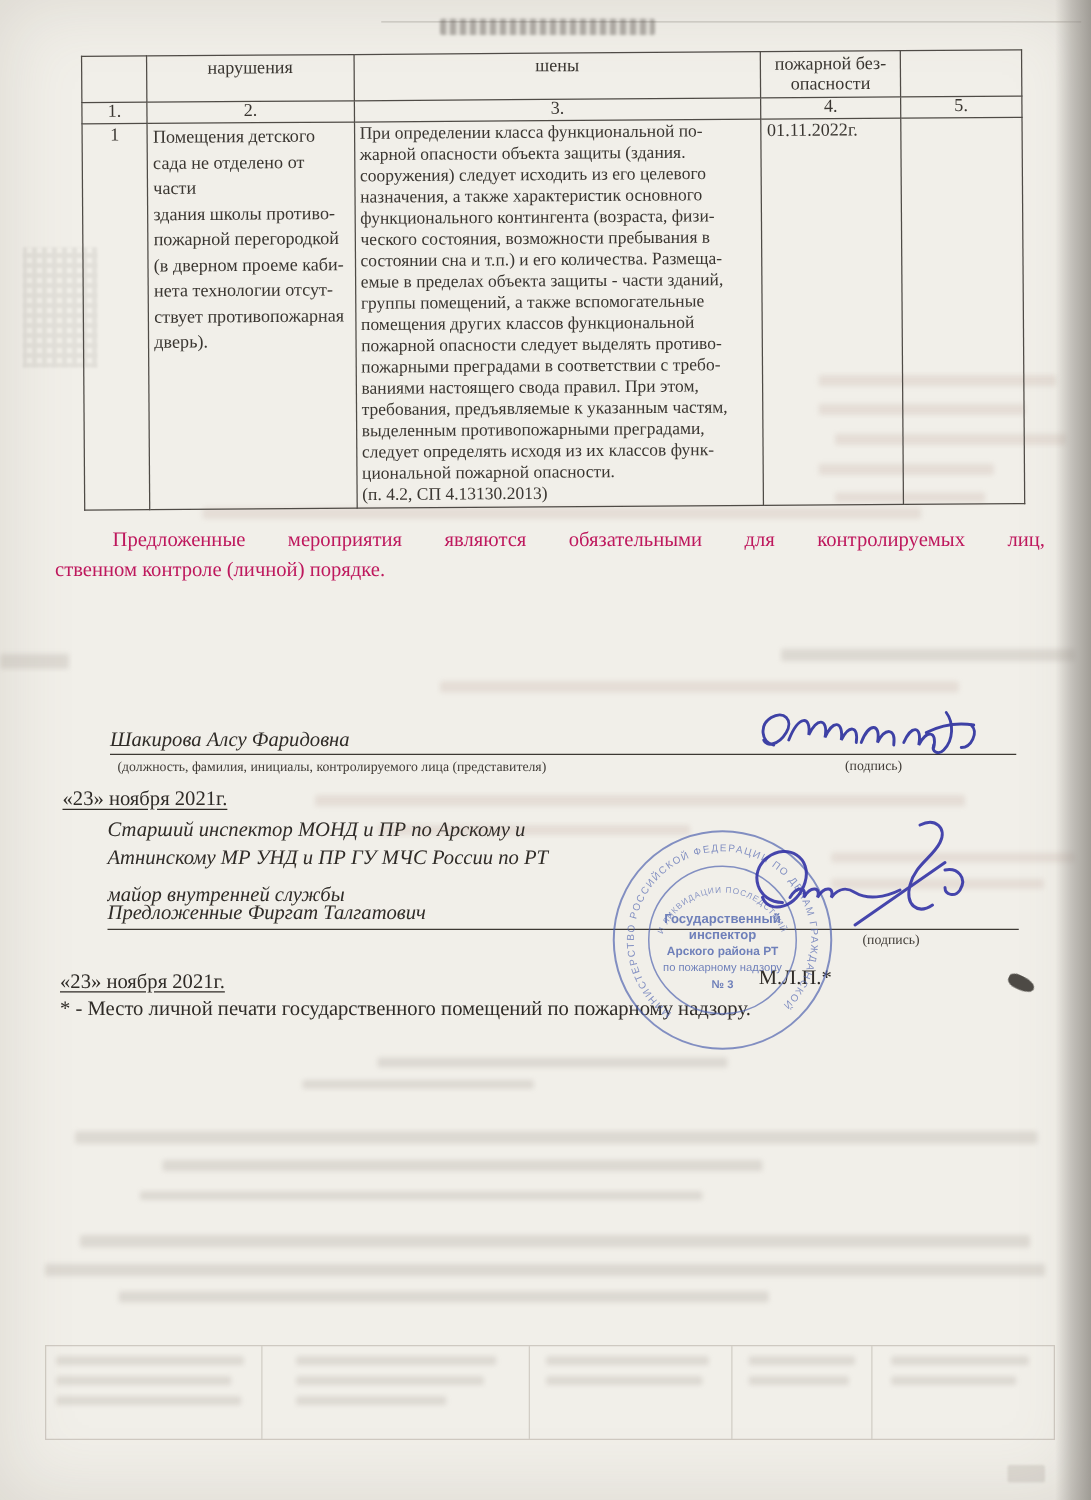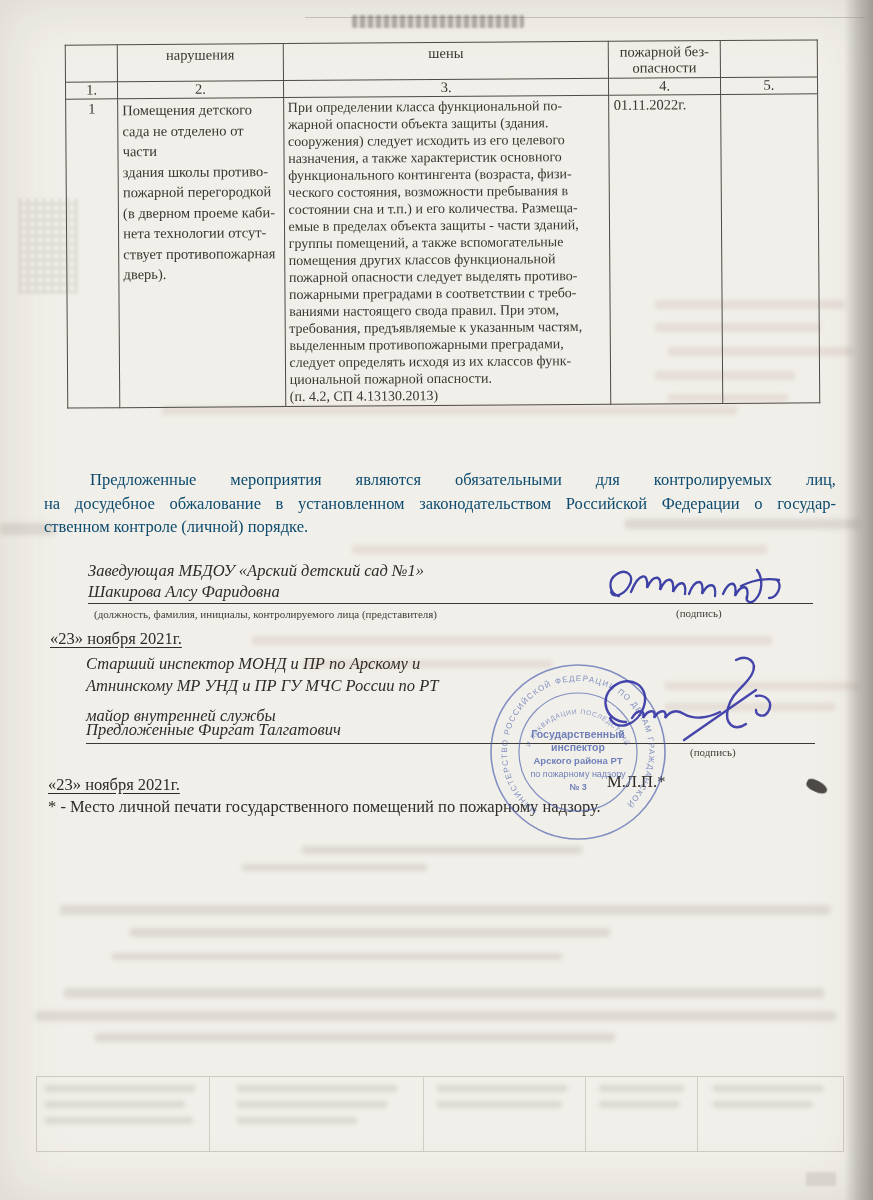--- a/index.html
+++ b/index.html
@@ -32,21 +32,21 @@
   }
   .doc-table td{border:1px solid #4f4b46;vertical-align:top;padding:1px 4px;}
   .hdr-row td{height:33px;text-align:center;line-height:16px;padding-top:2px;}
   .num-row td{height:16px;text-align:center;line-height:15px;padding:0;}
   .data-row td{height:303px;}
   .pre{white-space:pre-line;}
   .c1{text-align:center;padding-top:3px;}
   .c2{line-height:20.5px;padding:4px 3px 0 8px;}
   .c3{line-height:17px;font-size:14px;padding:3px 4px 0 6px;}
   .c4{padding:3px 2px 0 5px;}
-  .paras{position:absolute;left:44px;top:420px;width:792px;font-size:16.5px;line-height:23.5px;color:#0c4a6e;margin-top:48px;}
+  .paras{position:absolute;left:44px;top:420px;width:792px;font-size:16.5px;line-height:23.5px;color:#be185d;}
   .tl{height:23.5px;overflow:hidden;}
   .spread{text-align:justify;text-align-last:justify;}
   .ind{text-indent:46px;}
   .it{font-style:italic;}
   .abs{position:absolute;}
   .sigline{border-bottom:1px solid #3c3833;}
   .cap{font-size:11px;color:#403c37;}
   .datel{font-size:16.5px;text-decoration:underline;text-underline-offset:3px;color:#2f2b27;}
   .body-text{font-size:16.5px;color:#2f2b27;}
   .sig-svg{position:absolute;z-index:4;}
@@ -169,25 +169,23 @@
 циональной пожарной опасности.
 (п. 4.2, СП 4.13130.2013)</td>
         <td class="c4">01.11.2022г.</td>
         <td class="c5"></td>
       </tr>
     </tbody>
       </table>
 
     <div class="paras">
       <div class="tl spread ind">Предложенные мероприятия являются обязательными для контролируемых лиц,</div>
-      <div class="tl spread">на досудебное обжалование в установленном законодательством Российской Федерации о государ-</div>
       <div class="tl">ственном контроле (личной) порядке.</div>
     </div>
 
-    <div class="abs body-text it" style="left:88px;top:561px;">Заведующая МБДОУ «Арский детский сад №1»</div>
     <div class="abs sigline" style="left:88px;top:582px;width:725px;height:21px;">
       <span class="body-text it">Шакирова Алсу Фаридовна</span>
     </div>
     <div class="abs cap" style="left:94px;top:608px;">(должность, фамилия, инициалы, контролируемого лица (представителя)</div>
     <div class="abs cap" style="left:676px;top:607px;">(подпись)</div>
     <div class="abs datel" style="left:50px;top:629px;">«23» ноября 2021г.</div>
 
     <svg class="sig-svg" style="left:605px;top:564px;" width="220" height="46" viewBox="0 0 220 46">
       <g fill="none" stroke="#2b2f9e" stroke-width="2.3" stroke-linecap="round" opacity=".9">
         <path d="M14 32 C4 30 2 16 12 10 C22 4 30 12 24 22 C18 32 8 34 6 28"></path>

